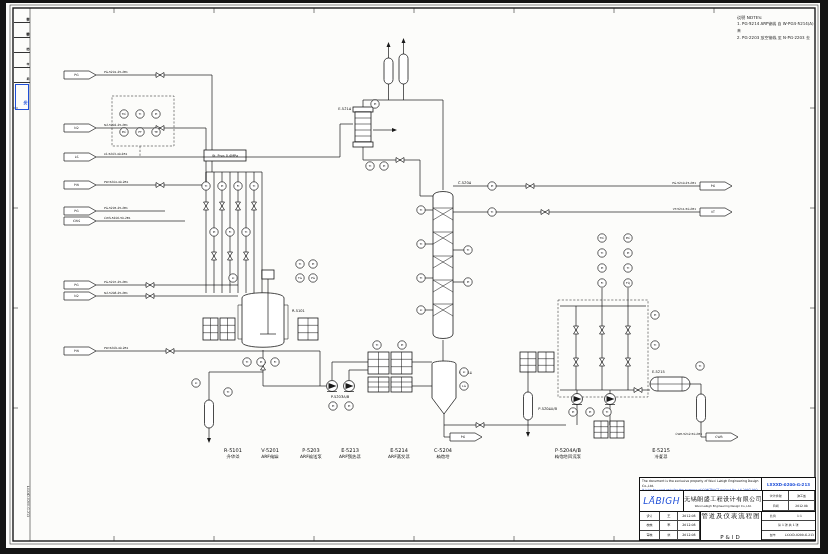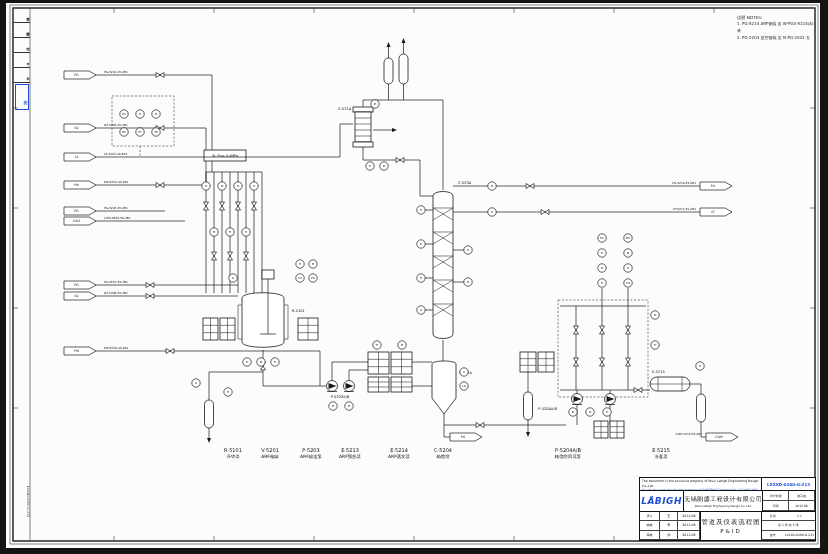--- a/index.html
+++ b/index.html
@@ -28,30 +28,30 @@
   .ls-stamp{height:26px;border:0.6px solid #1f4fd8;margin:1px;color:#1f4fd8;font-size:4px;writing-mode:vertical-rl;text-align:center}
   .ls-fill{flex:1}
   .ls-docno{height:78px;writing-mode:vertical-rl;font-size:3.2px;text-align:center;color:#222}
 
   .titleblock{position:absolute;left:639px;top:477px;width:177px;height:64px;background:#fff;border:1px solid #111;display:flex;flex-direction:column}
   .tb-row1{display:flex;height:13px;border-bottom:0.6px solid #111}
   .tb-notice{flex:1;padding:1px 2px;font-size:3.1px;line-height:1.5;overflow:hidden}
   .tb-notice .hl{color:#1f4fd8}
   .tb-docno-top{width:54px;border-left:0.6px solid #111;color:#1f4fd8;display:flex;align-items:center;justify-content:center;font-size:4px;font-weight:bold}
   .tb-row2{display:flex;height:21px;border-bottom:0.6px solid #111}
-  .tb-logo{width:46px;display:flex;align-items:center;justify-content:center;color:#1f4fd8;font-weight:bold;font-style:italic;font-size:9px;letter-spacing:0.5px;border-right:0.6px solid #111}
+  .tb-logo{width:46px;display:flex;align-items:center;justify-content:center;color:#1f4fd8;font-weight:normal;font-style:italic;font-size:9px;letter-spacing:0.5px;border-right:0.6px solid #111}
   .tb-company{flex:1;display:flex;flex-direction:column;align-items:center;justify-content:center;border-right:0.6px solid #111}
   .tb-company .cn{font-size:6px;letter-spacing:0.5px;white-space:nowrap}
   .tb-company .en{font-size:2.8px;white-space:nowrap}
   .tb-meta{width:54px;display:grid;grid-template-columns:1fr 1fr;grid-auto-rows:1fr;font-size:3px}
   .tb-meta .cell{border-bottom:0.4px solid #444;border-right:0.4px solid #444;display:flex;align-items:center;justify-content:center;overflow:hidden}
   .tb-row3{display:flex;flex:1}
   .tb-sign{width:62px;border-right:0.6px solid #111;display:grid;grid-template-columns:1.1fr 1fr 1.2fr;grid-auto-rows:1fr;font-size:3.2px}
   .tb-sign .cell{border-right:0.4px solid #444;border-bottom:0.4px solid #444;display:flex;align-items:center;justify-content:center;overflow:hidden}
-  .tb-title{flex:1;display:flex;flex-direction:column;align-items:center;justify-content:center;border-right:0.6px solid #111}
+  .tb-title{flex:1;display:flex;flex-direction:column;align-items:center;justify-content:space-between;border-right:0.6px solid #111}
   .tb-title .t1{font-size:6.4px;letter-spacing:1px;white-space:nowrap}
   .tb-title .t2{font-size:5.5px;letter-spacing:2px;margin-top:1px}
   .tb-right{width:54px;display:grid;grid-template-columns:1fr 1.4fr;grid-auto-rows:1fr;font-size:3px}
   .tb-right .cell{border-bottom:0.4px solid #444;display:flex;align-items:center;justify-content:center;overflow:hidden}
   .tb-right .span2{grid-column:1/3}
 
   #equip-labels .eq{position:absolute;top:447px;transform:translateX(-50%);text-align:center;white-space:nowrap}
   .eq-tag{font-size:5px}
   .eq-name{font-size:4.4px;margin-top:1px}
 </style>

